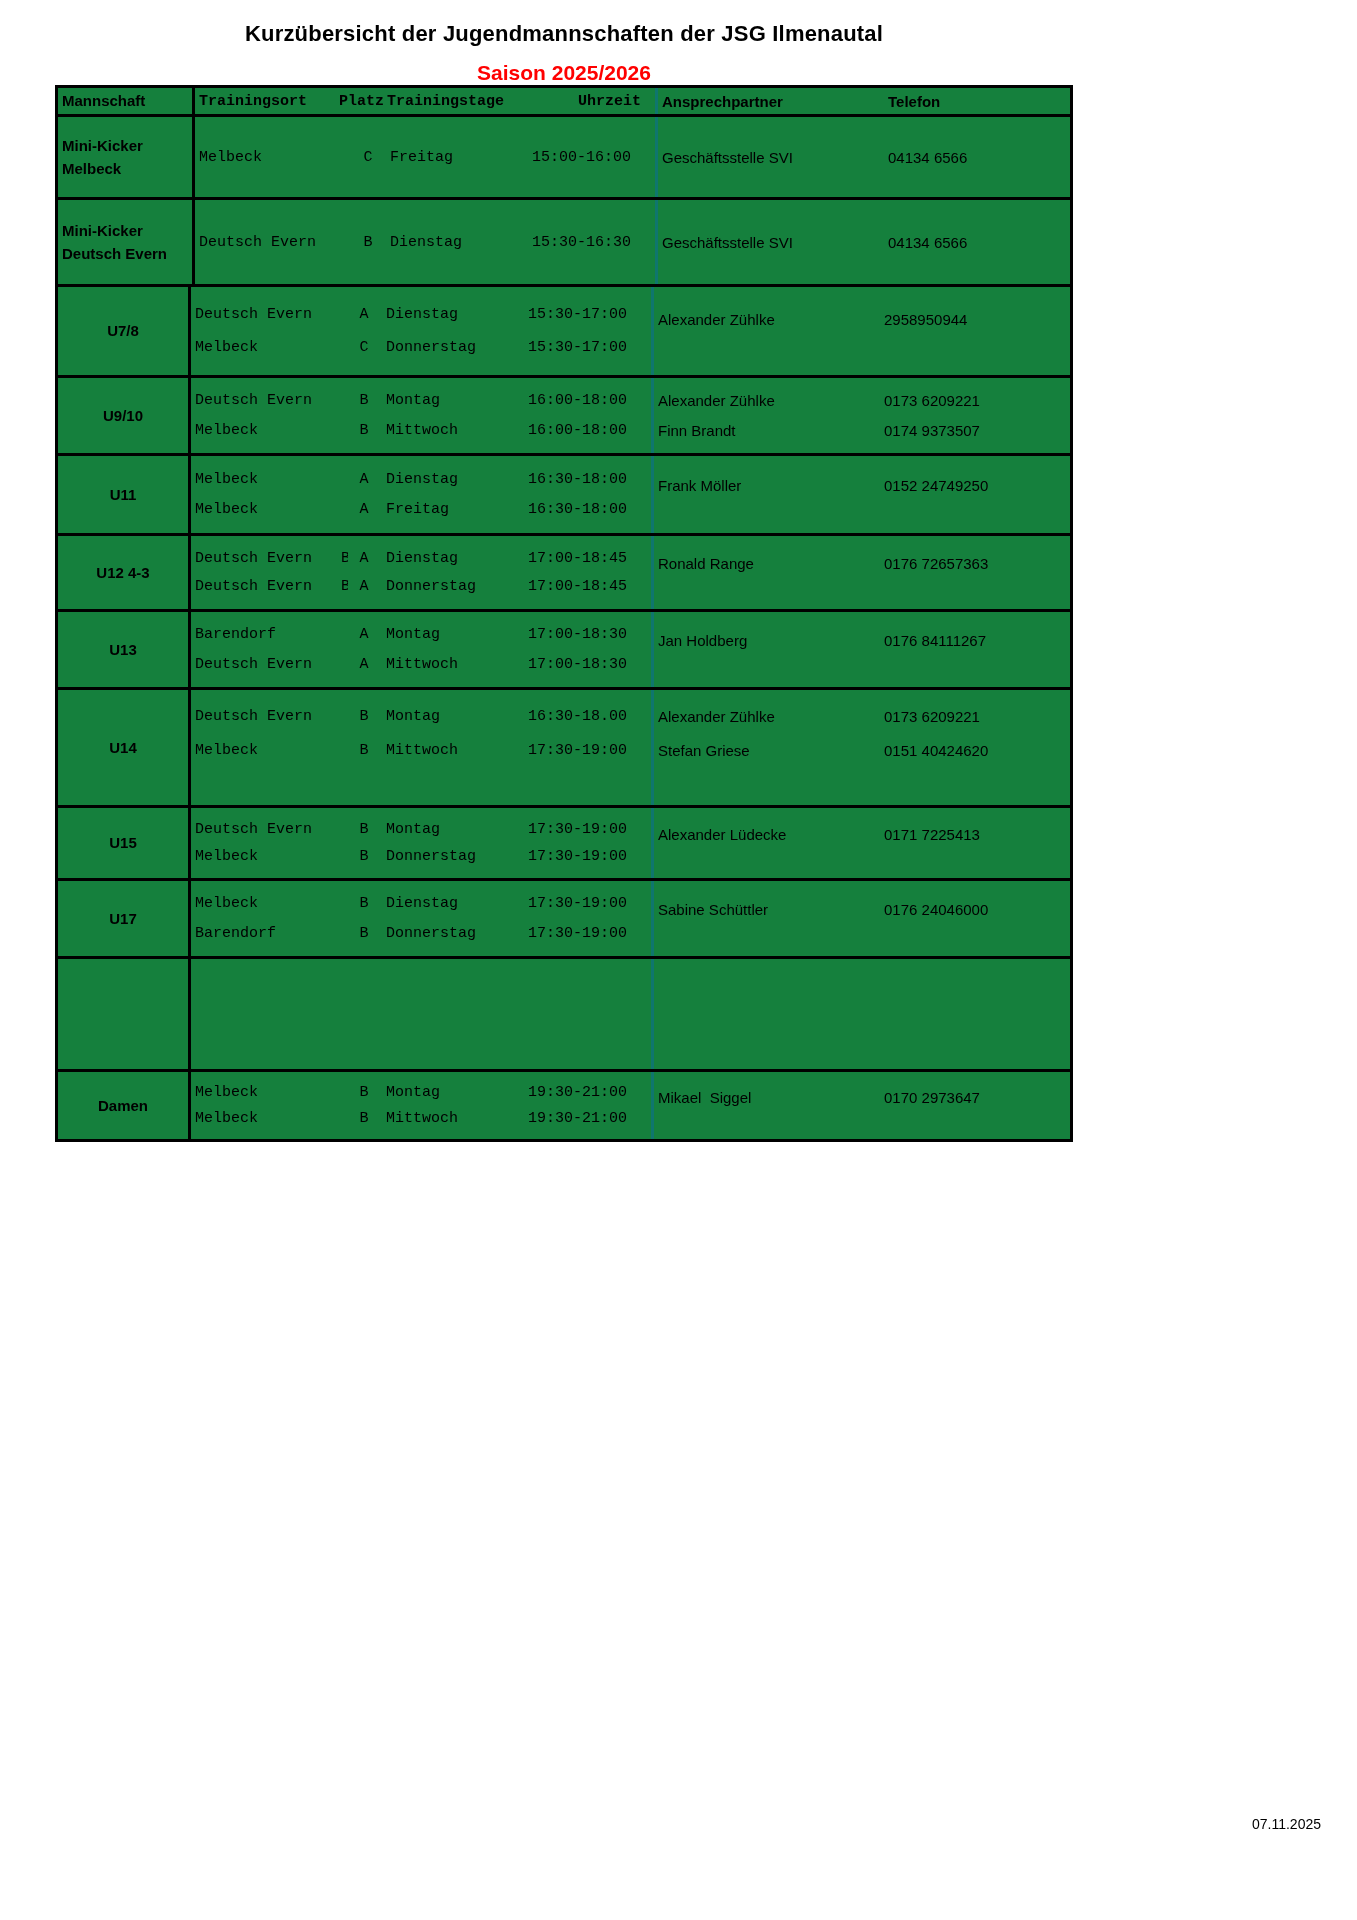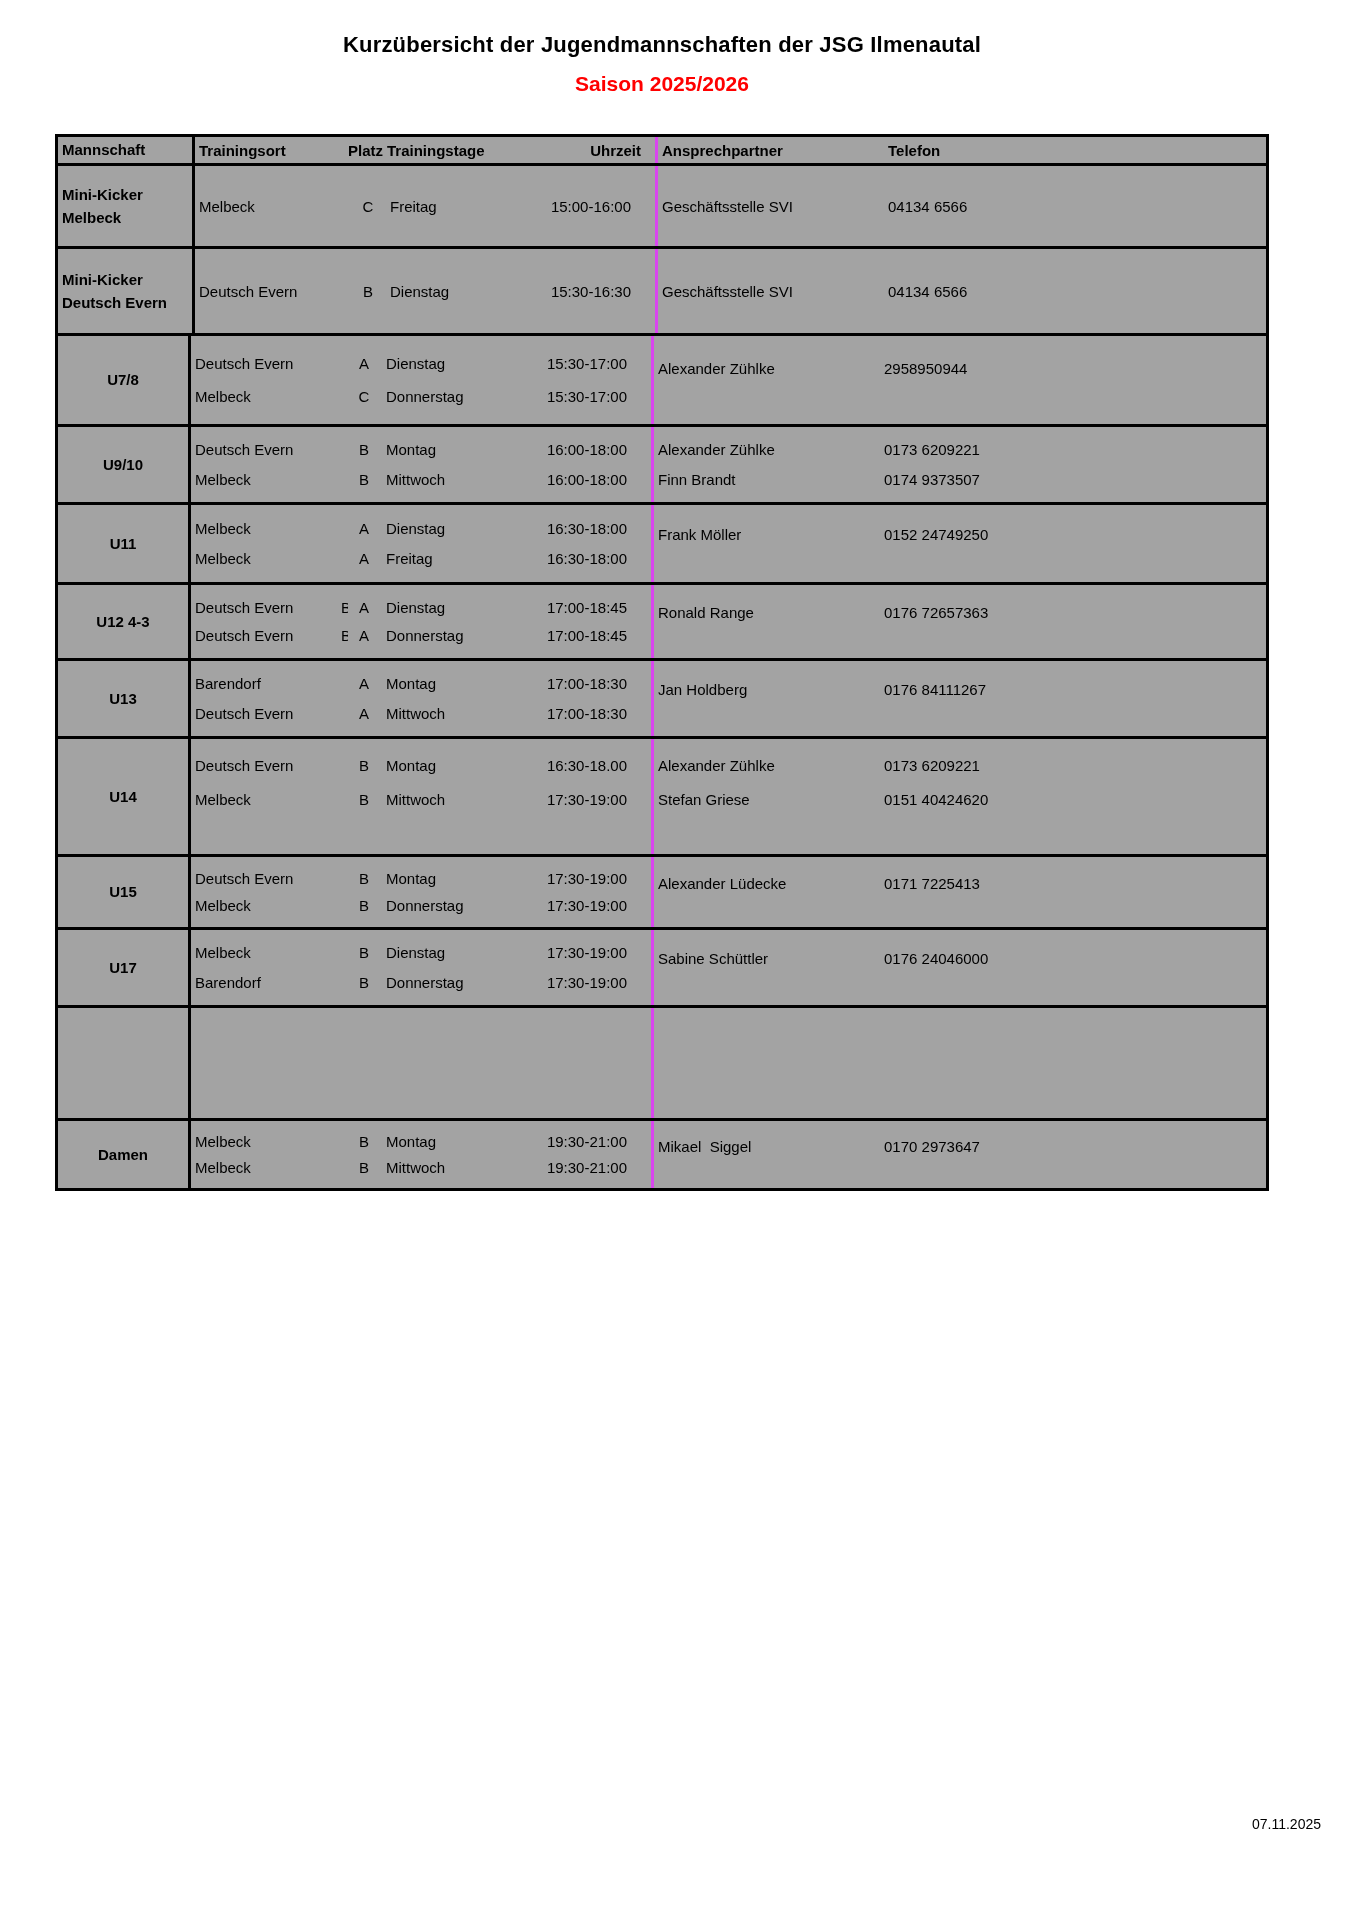--- a/index.html
+++ b/index.html
@@ -1,33 +1,33 @@
 <!DOCTYPE html>
 <html><head>
 <meta charset="utf-8">
 <style>
   html,body{margin:0;padding:0;}
   body{
     width:1357px;height:1920px;position:relative;background:#ffffff;
     font-family:"Liberation Sans","DejaVu Sans",sans-serif;color:#000;
   }
-  .sheet{position:absolute;left:55px;top:32px;width:1214px;}
+  .sheet{position:absolute;left:55px;top:21px;width:1018px;}
   .title{font-size:22px;font-weight:bold;text-align:center;letter-spacing:0.2px;}
   .subtitle{font-size:21px;font-weight:bold;text-align:center;margin-top:14px;}
-  .jtable{margin-top:38px;border:3px solid #000;background:#a3a3a3;}
+  .jtable{border:3px solid #000;background:#15803d;}
   
   .thead{display:flex;border-bottom:3px solid #000;height:26px;font-weight:bold;font-size:15px;}
   .trow{display:flex;border-bottom:3px solid #000;font-size:15px;}
   .trow:last-child{border-bottom:none;}
   .cell-team{width:130px;flex:0 0 130px;border-right:3px solid #000;
     display:flex;align-items:center;justify-content:center;text-align:left;
     font-weight:bold;white-space:pre-line;line-height:1.55;}
   .cell-team.tleft{justify-content:flex-start;text-align:left;padding-left:4px;}
-  .cell-mid{width:460px;flex:0 0 460px;border-right:3px solid #d946ef;
-    display:flex;flex-direction:column;justify-content:space-evenly;padding:2px 0;}
+  .cell-mid{width:460px;flex:0 0 460px;border-right:3px solid #0f766e;
+    display:flex;flex-direction:column;justify-content:space-evenly;padding:2px 0;font-family:Liberation Mono, monospace;}
   .cell-contact{flex:1 1 auto;display:flex;flex-direction:column;justify-content:space-evenly;padding:2px 0;}
   .sline,.cline,.hline{display:flex;align-items:center;}
   .s-ort{width:155px;flex:0 0 155px;padding-left:4px;display:flex;}
   .clipchar{display:inline-block;width:7px;overflow:hidden;margin-left:auto;margin-right:2px;}
   .s-platz{width:28px;flex:0 0 28px;text-align:center;}
   .s-tag{flex:1 1 auto;padding-left:8px;}
   .s-zeit{width:130px;flex:0 0 130px;text-align:right;padding-right:24px;}
   .c-name{width:226px;flex:0 0 226px;padding-left:4px;white-space:pre;}
   .c-tel{flex:1 1 auto;text-align:left;}
   

